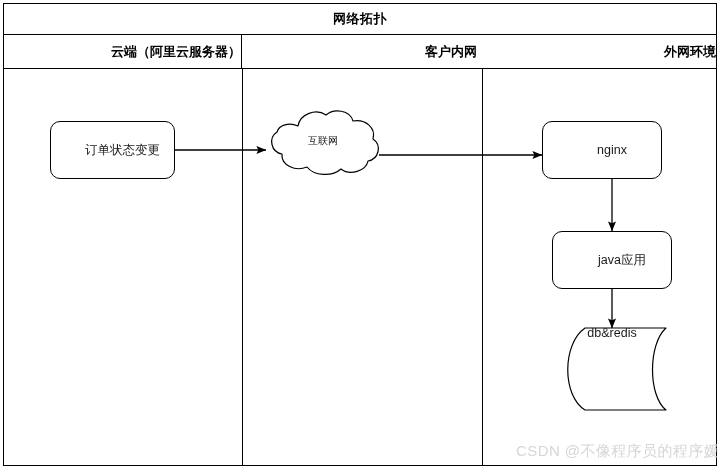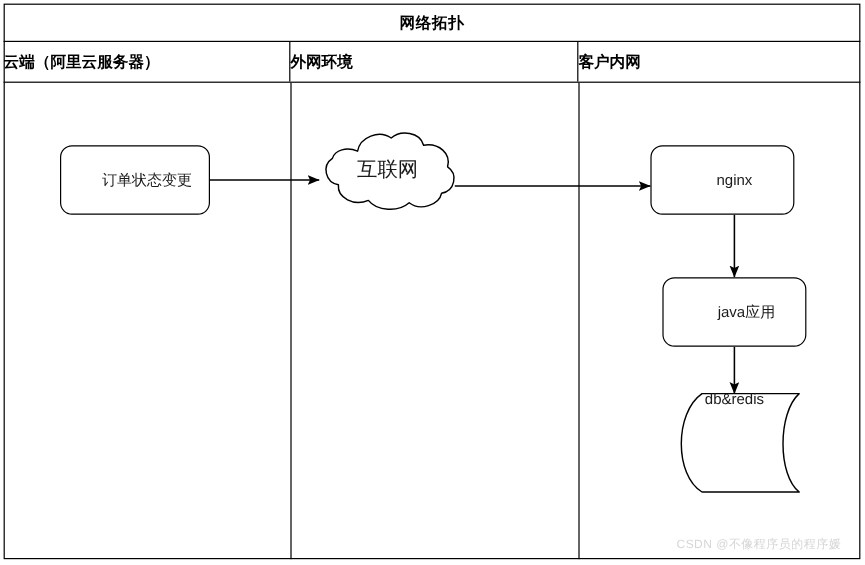--- a/index.html
+++ b/index.html
@@ -52,21 +52,21 @@
     top: 35px;
     width: 714px;
     height: 34px;
     border-bottom: 1.6px solid #000000;
     box-sizing: border-box;
     display: flex;
   }
   .header-cell {
     display: flex;
     align-items: center;
-    justify-content: flex-start;
+    justify-content: flex-end;
     font-size: 13px;
     font-weight: bold;
     box-sizing: border-box;
     height: 100%;
     font-family: Liberation Serif, serif;
   }
   .header-cell.c0 { width: 239px; border-right: 1.6px solid #000000; }
   .header-cell.c1 { width: 240px; border-right: 1.6px solid #000000; }
   .header-cell.c2 { flex: 1; }
 
@@ -109,21 +109,21 @@
     height: 74px;
   }
   #node-cloud svg { display: block; }
   .cloud-label {
     position: absolute;
     left: 0; top: 0;
     width: 122px; height: 74px;
     display: flex;
     align-items: center;
     justify-content: center;
-    font-size: 17px;
+    font-size: 10px;
     color: #1a1a1a;
     padding-bottom: 4px;
     box-sizing: border-box;
   }
 
   
   #node-db {
     position: absolute;
     left: 556px;
     top: 326px;
@@ -148,23 +148,23 @@
     position: absolute;
     left: 0; top: 0;
     width: 721px;
     height: 471px;
     pointer-events: none;
   }
 
   
   .watermark {
     position: absolute;
-    right: 20px;
+    right: 2px;
     bottom: 10px;
-    font-size: 10px;
+    font-size: 15px;
     color: #d6d6d6;
     white-space: nowrap;
     letter-spacing: .4px;
     margin-top: 20px;
   }
 </style>
 </head>
 <body>
 
 <div id="canvas">
@@ -172,25 +172,25 @@
   <div class="frame"></div>
 
   <div class="title-row">
     <span class="title-text">网络拓扑</span>
   </div>
 
   <div class="header-row">
     <div class="header-cell c0">
       <span>云端（阿里云服务器）</span>
     </div>
+    <div class="header-cell c2">
+      <span>客户内网</span>
+    </div>
     <div class="header-cell c1">
       <span>外网环境</span>
-    </div>
-    <div class="header-cell c2">
-      <span>客户内网</span>
     </div>
   </div>
 
   <div class="col-sep s1"></div>
   <div class="col-sep s2"></div>
 
   <svg id="edges" viewBox="0 0 721 471">
     <defs>
       <marker id="arrowhead" markerWidth="9" markerHeight="9" refX="7.4" refY="3.1" orient="auto" markerUnits="strokeWidth">
         <path d="M0,0 L7.6,3.1 L0,6.2 L1.5,3.1 Z" fill="#000000"></path>

